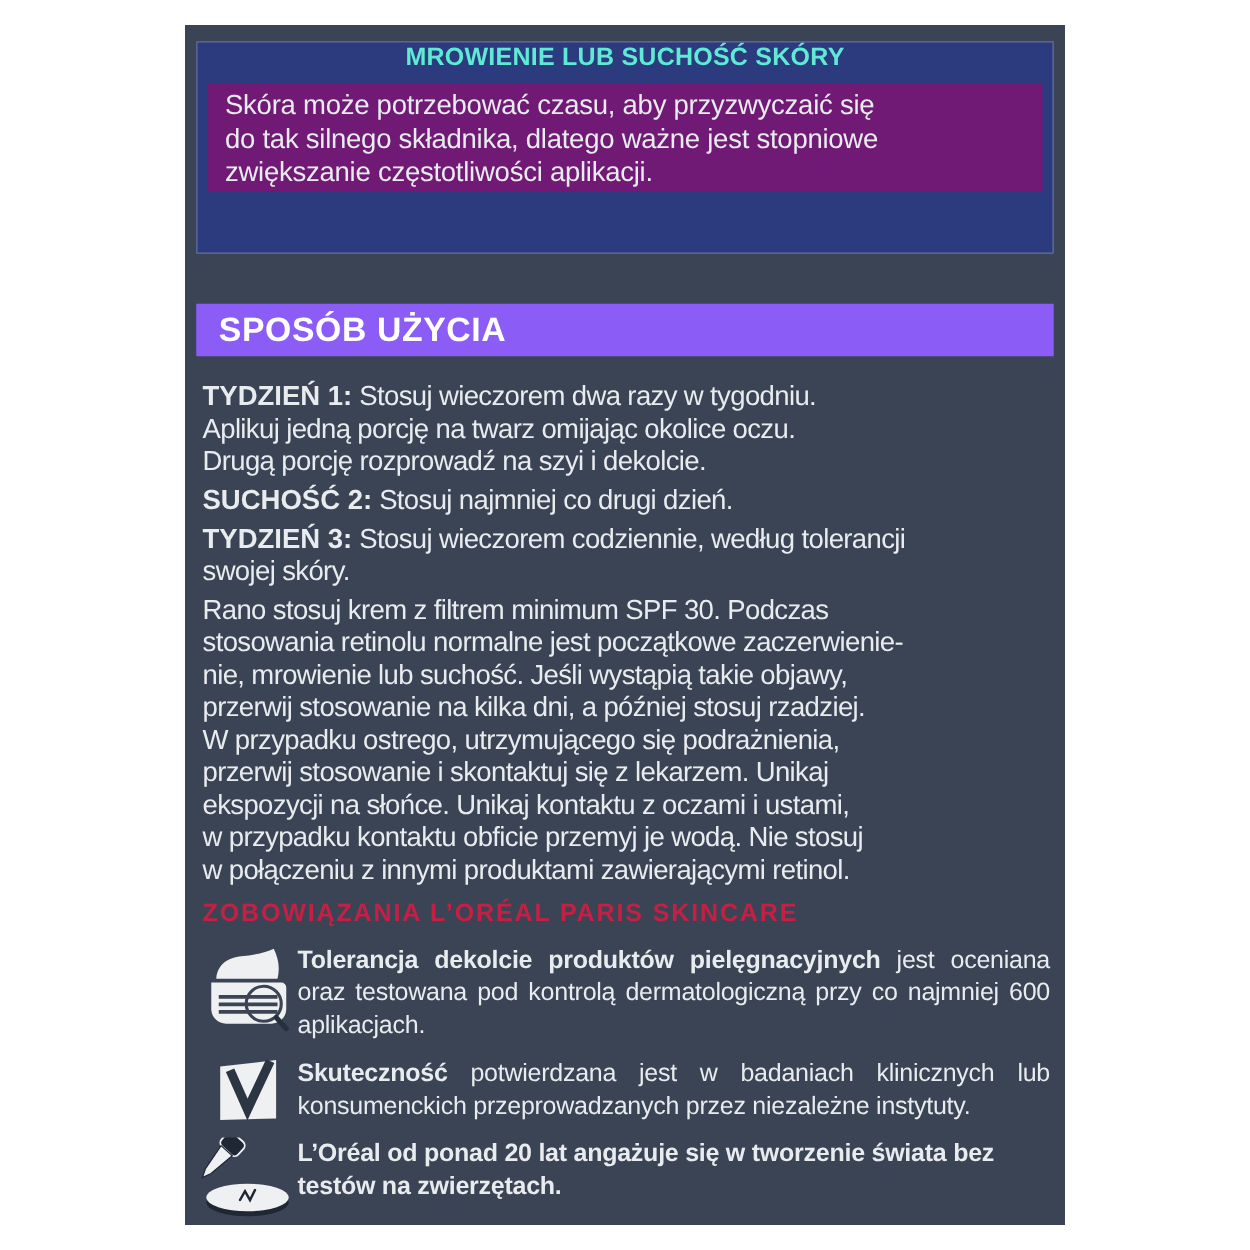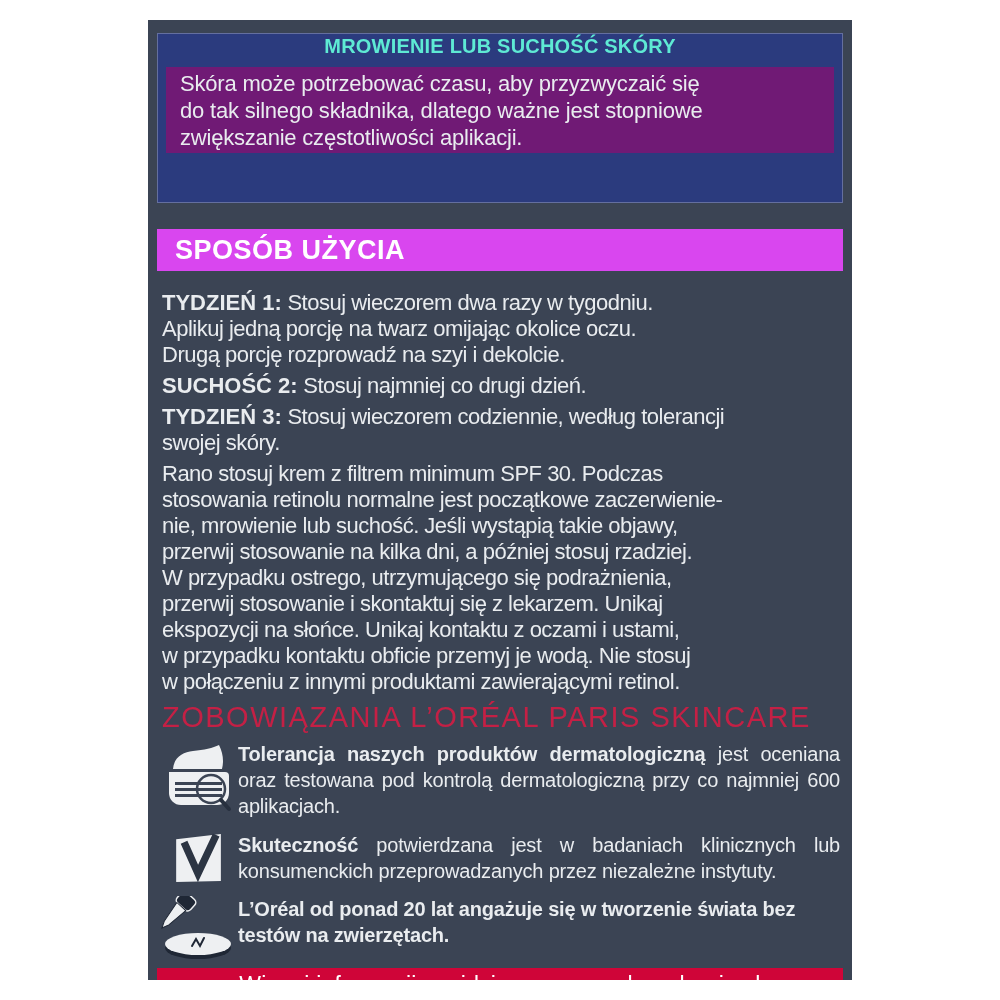--- a/index.html
+++ b/index.html
@@ -27,35 +27,35 @@
     text-align:center;color:#5eead4;font-size:20px;font-weight:bold;
     line-height:24px;letter-spacing:.2px;
   }
   .warning-note{
     margin:9px 8px 0;background:#701a75;padding:3px 14px;height:86px;
     box-sizing:border-box;color:#e9ecef;font-size:22px;line-height:27px;
     letter-spacing:-0.2px;
   }
   
   .usage-banner{
-    margin:26px 9px 0;height:42px;background:#d946ef;color:#ffffff;
+    margin:40px 9px 0;height:42px;background:#8b5cf6;color:#ffffff;
     font-size:27px;font-weight:bold;line-height:42px;padding-left:18px;
     letter-spacing:.5px;
   }
   
   .usage-text{
     margin:19px 14px 0;color:#e9ecef;font-size:22px;line-height:26px;
     letter-spacing:-0.5px;
   }
   .usage-text p{margin:0 0 5px 0;}
   .usage-text b{letter-spacing:0;}
   .usage-paragraph{margin:0;}
   
   .commitments-heading{
-    margin:7px 14px 0;color:#c42045;font-size:29px;font-weight:normal;
+    margin:7px 14px 0;color:#c42045;font-size:20px;font-weight:bold;
     letter-spacing:1.5px;line-height:30px;white-space:nowrap;
   }
   .c-row{display:flex;margin:9px 10px 0;align-items:flex-start;}
   .c-icon{flex:0 0 80px;display:flex;justify-content:center;}
   .c-text{
     flex:1;color:#e9ecef;font-size:20px;line-height:26px;
     letter-spacing:-0.2px;text-align:justify;padding-right:2px;
   }
   .c-text.left{text-align:left;}
   .c-text .cb{font-weight:bold;}
@@ -95,21 +95,21 @@
         <path d="M14,28 C15,16 24,11 34,10 C45,9 54,7 60,4 C64,12 65,20 63,28 Z" fill="#eef0f2"></path>
         <path d="M10,31 h56 a4,4 0 0 1 4,4 v17 a12,12 0 0 1 -12,12 H22 a12,12 0 0 1 -12,-12 z" fill="#eef0f2"></path>
         <circle cx="52" cy="48" r="14" fill="#eef0f2"></circle>
         <rect x="16" y="41" width="47" height="3" fill="#3b4454"></rect>
         <rect x="16" y="47" width="47" height="3" fill="#3b4454"></rect>
         <rect x="16" y="53" width="47" height="3" fill="#3b4454"></rect>
         <circle cx="52" cy="48" r="14" fill="none" stroke="#3b4454" stroke-width="2.5"></circle>
         <line x1="62" y1="59" x2="70" y2="68" stroke="#27303f" stroke-width="4" stroke-linecap="round"></line>
       </svg>
     </div>
-    <div class="c-text"><span class="cb">Tolerancja naszych produktów dermatologiczną</span><span> jest oceniana oraz testowana pod kontrolą dermatologiczną przy co najmniej 600 aplikacjach.</span></div>
+    <div class="c-text"><span class="cb">Tolerancja dekolcie produktów pielęgnacyjnych</span><span> jest oceniana oraz testowana pod kontrolą dermatologiczną przy co najmniej 600 aplikacjach.</span></div>
   </div>
 
   <div class="c-row c-row-2">
     <div class="c-icon">
       <svg width="52" height="52" viewBox="0 0 50 50" aria-hidden="true">
         <polygon points="4,7 47,2 47,47 4,48" fill="#eef0f2"></polygon>
         <polyline points="13,13 25,40 41,6" fill="none" stroke="#2c3543" stroke-width="7" stroke-linecap="square"></polyline>
       </svg>
     </div>
     <div class="c-text"><span class="cb">Skuteczność</span><span> potwierdzana jest w badaniach klinicznych lub konsumenckich przeprowadzanych przez niezależne instytuty.</span></div>

